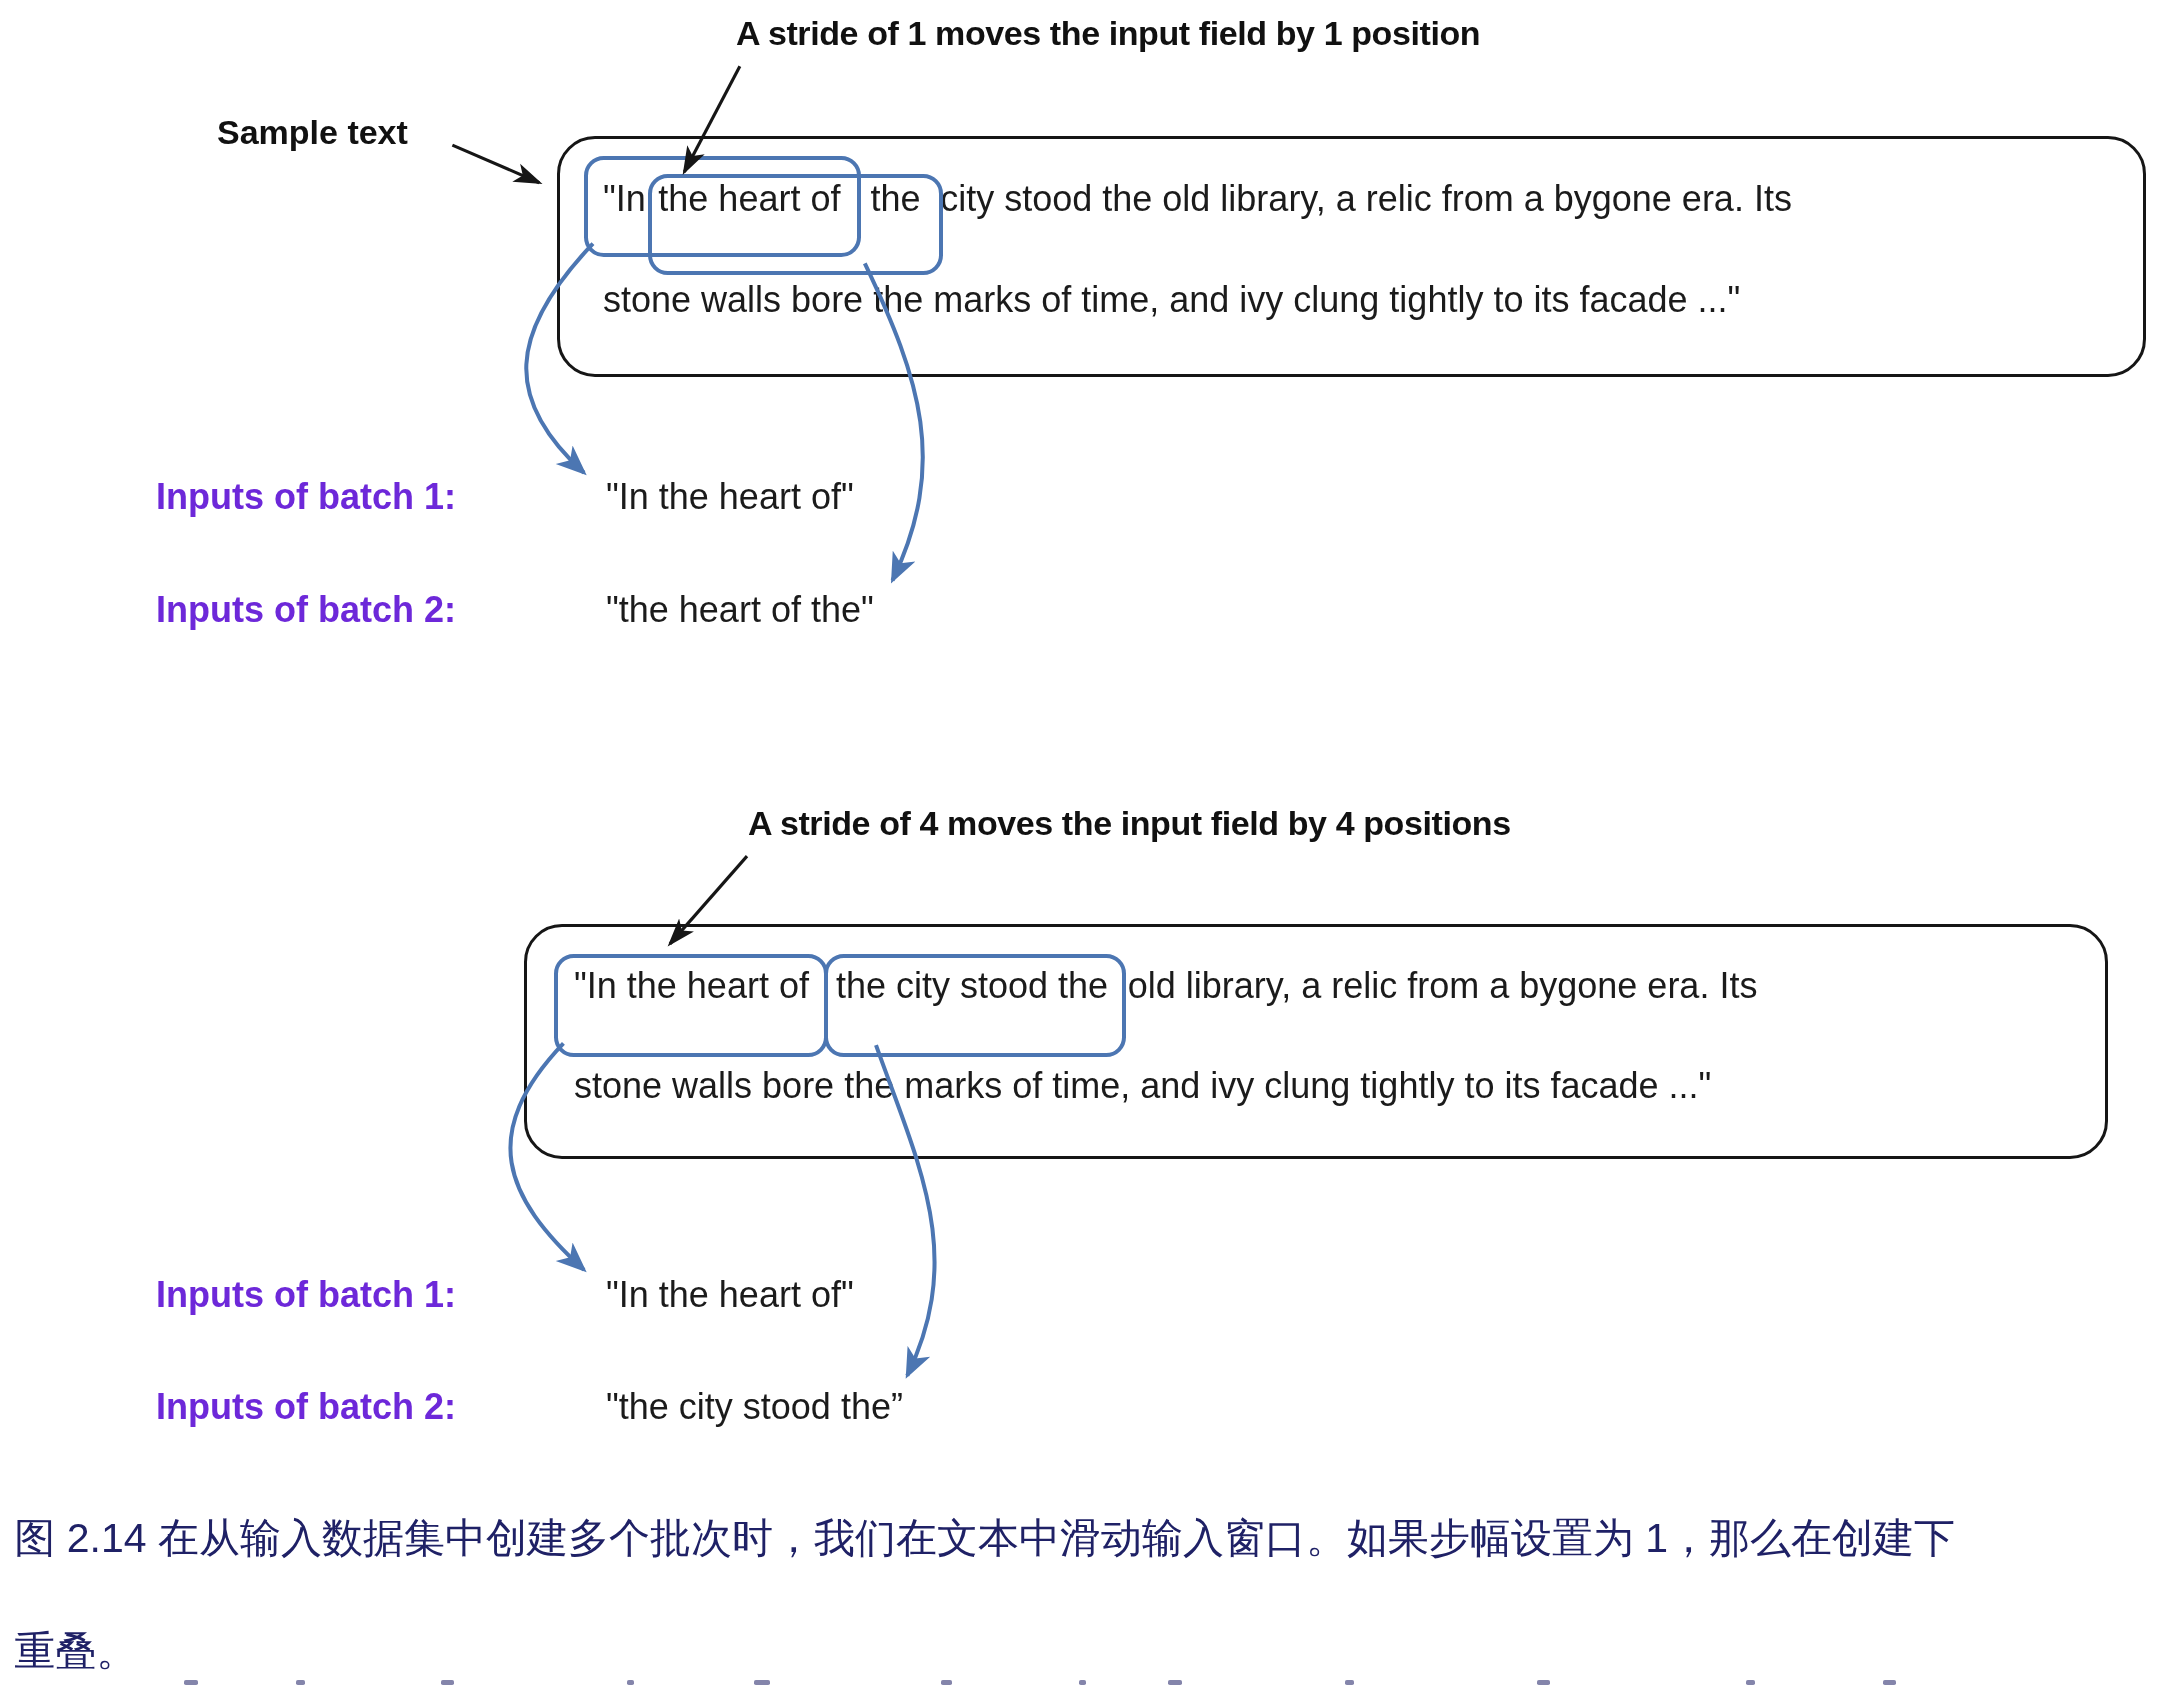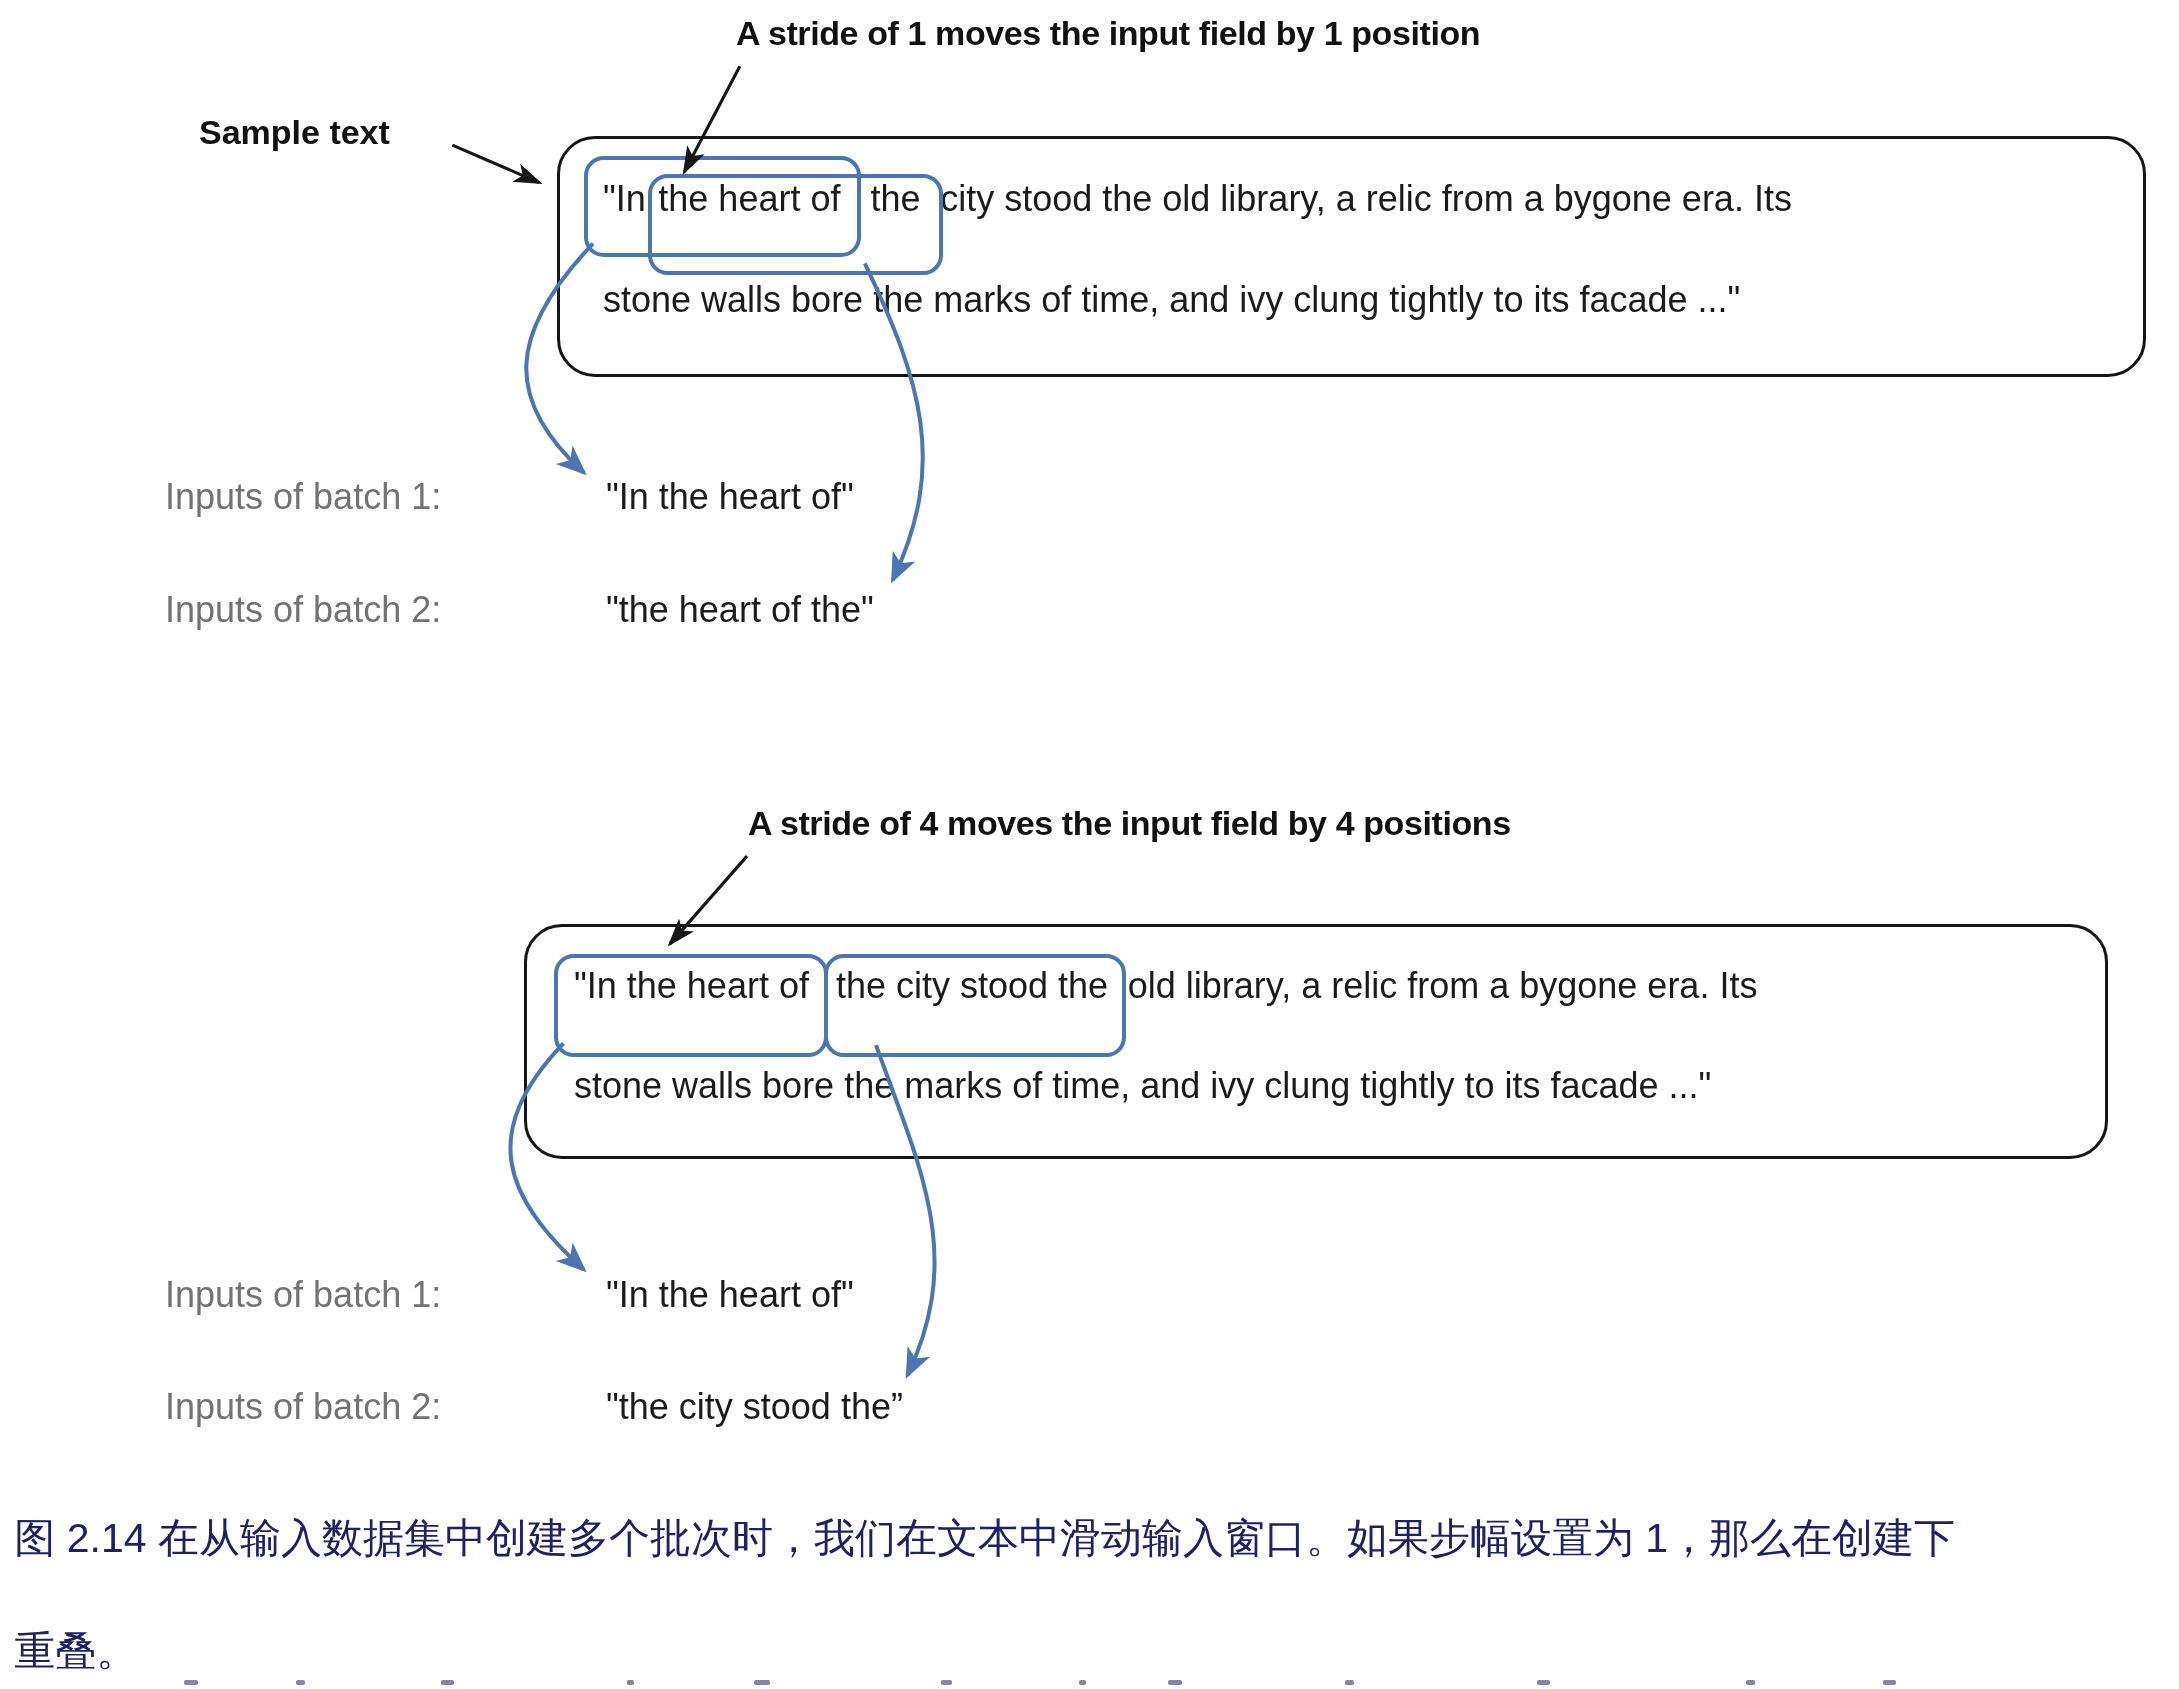--- a/index.html
+++ b/index.html
@@ -7,35 +7,35 @@
         font-family:"Liberation Sans","DejaVu Sans",sans-serif;color:#1b1b1b;}
   .abs{position:absolute;}
   .fig-title{font-weight:bold;font-size:34px;letter-spacing:-0.4px;color:#111;white-space:nowrap;}
   .side-label{font-weight:bold;font-size:34px;color:#111;white-space:nowrap;}
   .sample-box{position:absolute;border:3.6px solid #161616;border-radius:38px;background:#fff;}
   .sample-line{position:absolute;font-size:36px;white-space:nowrap;color:#1b1b1b;}
   .sample-line span{display:inline-block;}
   .mr-sm{margin-right:12.5px;} .mr-md{margin-right:19.7px;} .mr-lg{margin-right:27px;} .mr-xl{margin-right:30px;}
   .window{position:absolute;border:4.5px solid #4c76b2;border-radius:19.7px;background:transparent;z-index:3;}
   .batch-row{position:absolute;left:0;width:100%;height:47px;}
-  .b-label{position:absolute;left:165px;font-weight:normal;font-size:36px;white-space:nowrap;color:#737373;}
+  .b-label{position:absolute;left:156px;font-weight:bold;font-size:36px;white-space:nowrap;color:#6d28d9;}
   .b-value{position:absolute;left:606px;font-size:36px;white-space:nowrap;color:#1b1b1b;}
   .caption-line{position:absolute;left:14.3px;font-size:41px;line-height:56px;white-space:nowrap;
                 color:#1f2166;font-family:"Liberation Sans","DejaVu Sans",sans-serif;}
   .cut-mark{position:absolute;top:1680px;height:5.4px;background:rgba(31,33,102,0.55);border-radius:1.8px;}
   svg.overlay{position:absolute;left:0;top:0;width:2180px;height:1689px;z-index:5;pointer-events:none;}
 </style>
 </head>
 <body>
 
 <div class="page">
 
   <div class="abs fig-title" style="left:736px;top:14.3px;">A stride of 1 moves the input field by 1 position</div>
 
-  <div class="abs side-label" style="left:199px;top:113px;">Sample text</div>
+  <div class="abs side-label" style="left:217px;top:113px;">Sample text</div>
 
   <div class="sample-box" style="left:557px;top:136px;width:1583px;height:235px;">
     <div class="sample-line" style="left:43px;top:39px;">
       <span id="s1p0" class="mr-sm">"In</span><span id="s1p1" class="mr-xl">the heart of</span><span id="s1p2" class="mr-md">the</span><span>city stood the old library, a relic from a bygone era. Its</span>
     </div>
     <div class="sample-line" style="left:43px;top:140px;">stone walls bore the marks of time, and ivy clung tightly to its facade ..."</div>
   </div>
 
   <div class="window" id="s1w1" style="left: 584px; top: 156px; width: 269px; height: 93px;"></div>
   <div class="window" id="s1w2" style="left: 648px; top: 174px; width: 287px; height: 93px;"></div>

